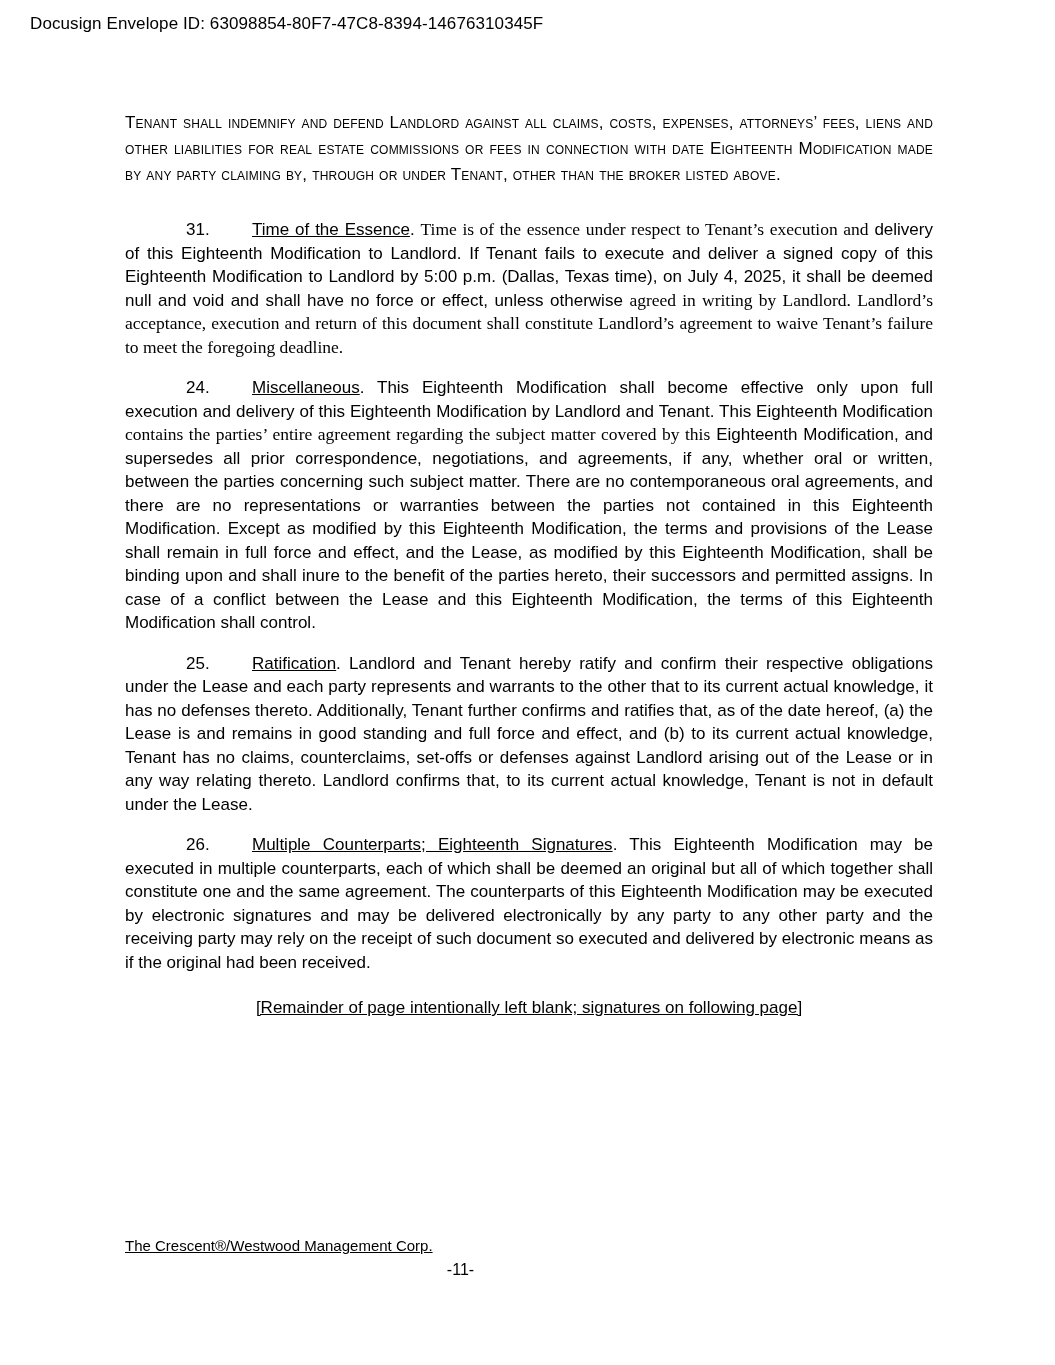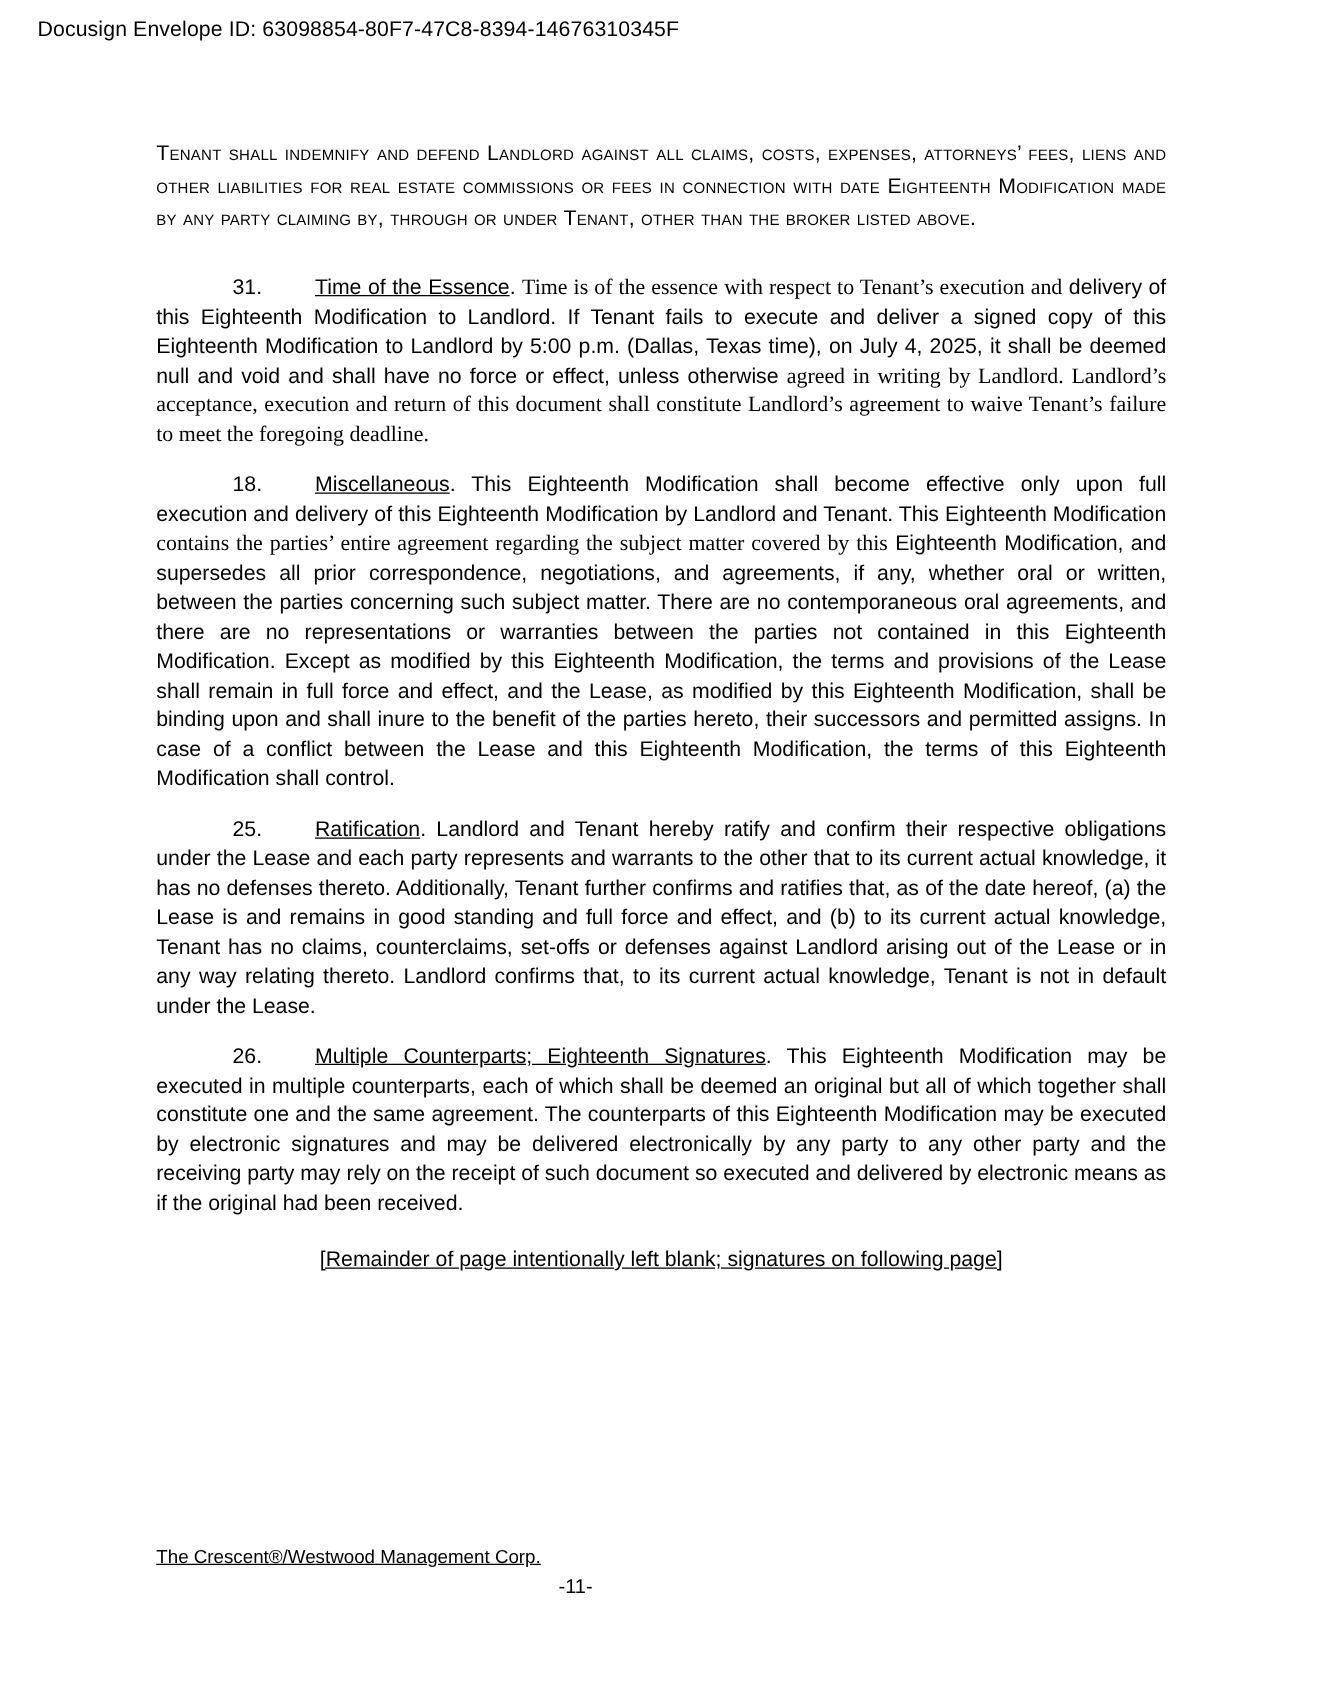--- a/index.html
+++ b/index.html
@@ -70,27 +70,27 @@
 <div class="page">
 
   <div class="envelope">Docusign Envelope ID: 63098854-80F7-47C8-8394-14676310345F</div>
 
   <div class="content">
 
     <p class="body-para smallcaps">Tenant shall indemnify and defend Landlord against all claims, costs, expenses, attorneys’ fees, liens and other liabilities for real estate commissions or fees in connection with date Eighteenth Modification made by any party claiming by, through or under Tenant, other than the broker listed above.</p>
 
     <p class="body-para numbered">
       <span class="pnum">31.</span><span class="heading">Time of the Essence</span><span>.</span>
-      <span class="serif">Time is of the essence with respect to Tenant’s execution and</span>
+      <span class="serif">Time is of the essence under respect to Tenant’s execution and</span>
       <span>delivery of this Eighteenth Modification to Landlord. If Tenant fails to execute and deliver a signed copy of this Eighteenth Modification to Landlord by 5:00 p.m. (Dallas, Texas time), on July 4, 2025, it shall be deemed null and void and shall have no force or effect, unless otherwise</span>
       <span class="serif">agreed in writing by Landlord. Landlord’s acceptance, execution and return of this document shall constitute Landlord’s agreement to waive Tenant’s failure to meet the foregoing deadline.</span>
     </p>
 
     <p class="body-para numbered">
-      <span class="pnum">18.</span><span class="heading">Miscellaneous</span><span>.</span>
+      <span class="pnum">24.</span><span class="heading">Miscellaneous</span><span>.</span>
       <span>This Eighteenth Modification shall become effective only upon full execution and delivery of this Eighteenth Modification by Landlord and Tenant. This Eighteenth Modification</span>
       <span class="serif">contains the parties’ entire agreement regarding the subject matter covered by this</span>
       <span>Eighteenth Modification, and supersedes all prior correspondence, negotiations, and agreements, if any, whether oral or written, between the parties concerning such subject matter. There are no contemporaneous oral agreements, and there are no representations or warranties between the parties not contained in this Eighteenth Modification. Except as modified by this Eighteenth Modification, the terms and provisions of the Lease shall remain in full force and effect, and the Lease, as modified by this Eighteenth Modification, shall be binding upon and shall inure to the benefit of the parties hereto, their successors and permitted assigns. In case of a conflict between the Lease and this Eighteenth Modification, the terms of this Eighteenth Modification shall control.</span>
     </p>
 
     <p class="body-para numbered">
       <span class="pnum">25.</span><span class="heading">Ratification</span><span>.</span>
       <span>Landlord and Tenant hereby ratify and confirm their respective obligations under the Lease and each party represents and warrants to the other that to its current actual knowledge, it has no defenses thereto. Additionally, Tenant further confirms and ratifies that, as of the date hereof, (a) the Lease is and remains in good standing and full force and effect, and (b) to its current actual knowledge, Tenant has no claims, counterclaims, set-offs or defenses against Landlord arising out of the Lease or in any way relating thereto. Landlord confirms that, to its current actual knowledge, Tenant is not in default under the Lease.</span>
     </p>
 

